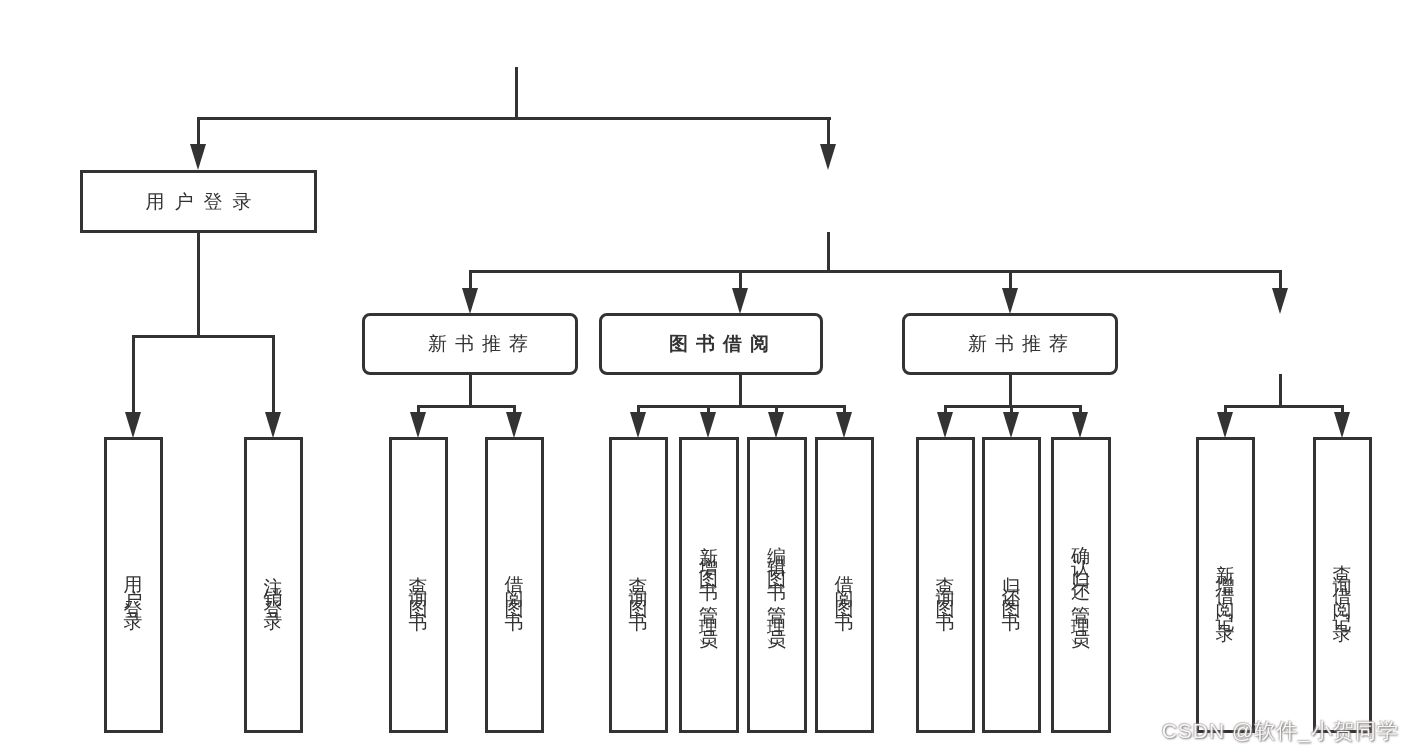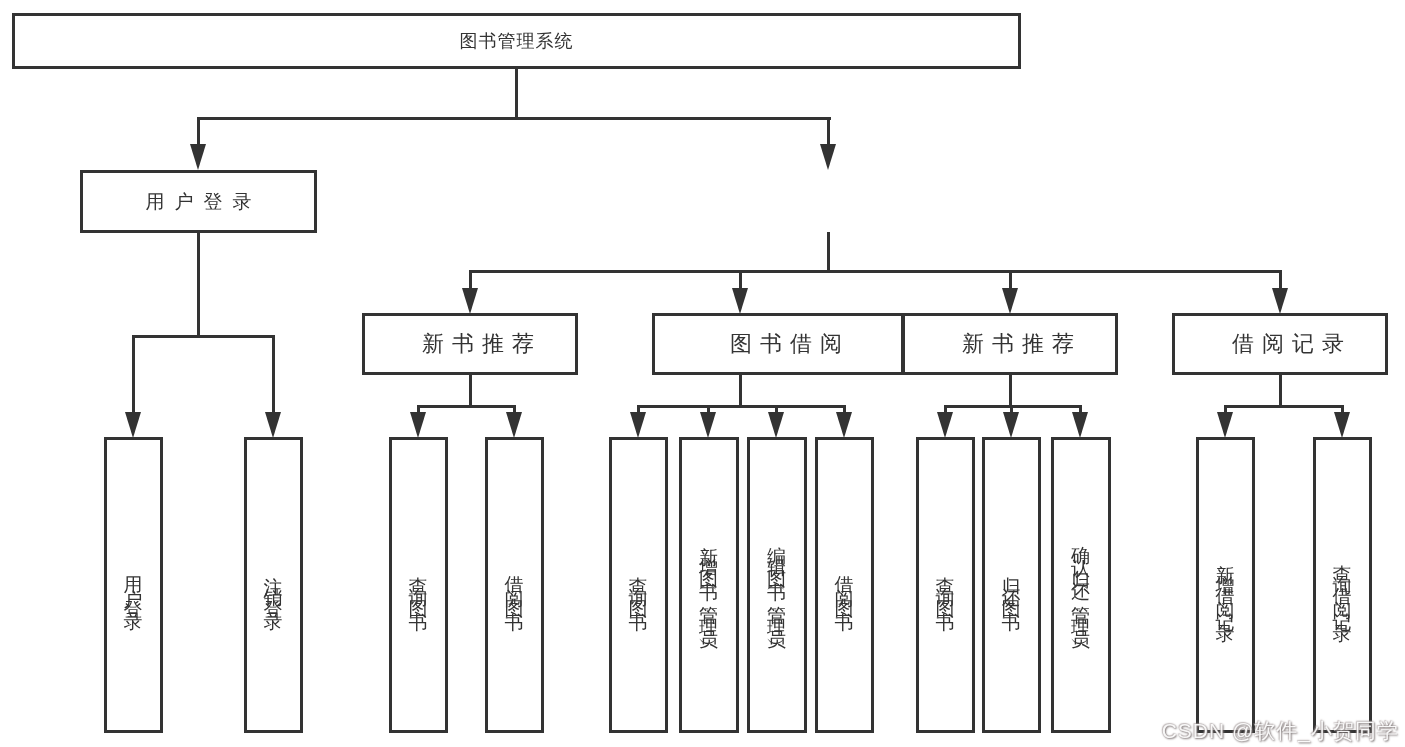--- a/index.html
+++ b/index.html
@@ -18,21 +18,21 @@
     background: #ffffff;
     color: #333333;
     display: flex;
     align-items: center;
     justify-content: center;
     text-align: center;
     white-space: nowrap;
   }
   .hbox-root { font-size: 18px; letter-spacing: 1px; }
   .hbox-l2   { font-size: 19px; letter-spacing: 10px; padding-left: 10px; }
-  .hbox-l3   { font-size: 22px; letter-spacing: 8px;  padding-left: 24px; }
+  .hbox-l3   { font-size: 19px; letter-spacing: 8px;  padding-left: 24px; border-radius: 8px; }
   .vbox {
     writing-mode: vertical-rl;
     text-orientation: mixed;
     font-size: 19px;
     line-height: 1;
     letter-spacing: 12px;
     white-space: normal;
   }
   .vline, .hline { position: absolute; background: #333333; }
   .arrow {
@@ -53,21 +53,20 @@
     z-index: 10;
     white-space: nowrap;
     margin-top: 33px;
   }
 </style>
 </head>
 <body>
 
 <div id="canvas">
 
-  <div class="box hbox-root" style="left:12px; top:13px; width:1009px; height:56px;">图书管理系统</div>
 
   <div class="vline" style="left:515px; top:67px; width:3px; height:53px;"></div>
   <div class="hline" style="left:197px; top:117px; width:634px; height:3px;"></div>
   <div class="vline" style="left:197px; top:117px; width:3px; height:30px;"></div>
   <div class="arrow" style="left:190px; top:144px;"></div>
   <div class="vline" style="left:827px; top:117px; width:3px; height:30px;"></div>
   <div class="arrow" style="left:820px; top:144px;"></div>
 
   <div class="box hbox-l2" style="left:80px; top:170px; width:237px; height:63px;">用户登录</div>
 
@@ -83,23 +82,22 @@
   <div class="vline" style="left:469px; top:270px; width:3px; height:20px;"></div>
   <div class="arrow" style="left:462px; top:288px;"></div>
   <div class="vline" style="left:739px; top:270px; width:3px; height:20px;"></div>
   <div class="arrow" style="left:732px; top:288px;"></div>
   <div class="vline" style="left:1009px; top:270px; width:3px; height:20px;"></div>
   <div class="arrow" style="left:1002px; top:288px;"></div>
   <div class="vline" style="left:1279px; top:270px; width:3px; height:20px;"></div>
   <div class="arrow" style="left:1272px; top:288px;"></div>
 
   <div class="box hbox-l3" style="left:362px; top:313px; width:216px; height:62px;">新书推荐</div>
-  <div class="box hbox-l3" style="left:652px; top:313px; width:252px; height:62px;">图书借阅</div>
+  <div class="box hbox-l3" style="left:599px; top:313px; width:224px; height:62px;font-weight:bold;">图书借阅</div>
   <div class="box hbox-l3" style="left:902px; top:313px; width:216px; height:62px;">新书推荐</div>
-  <div class="box hbox-l3" style="left:1172px; top:313px; width:216px; height:62px;">借阅记录</div>
 
   <div class="vline" style="left:469px; top:374px; width:3px; height:33px;"></div>
   <div class="hline" style="left:417px; top:405px; width:99px; height:3px;"></div>
   <div class="vline" style="left:417px; top:405px; width:3px; height:10px;"></div>
   <div class="arrow" style="left:410px; top:412px;"></div>
   <div class="vline" style="left:513px; top:405px; width:3px; height:10px;"></div>
   <div class="arrow" style="left:506px; top:412px;"></div>
 
   <div class="vline" style="left:739px; top:374px; width:3px; height:33px;"></div>
   <div class="hline" style="left:637px; top:405px; width:209px; height:3px;"></div>

